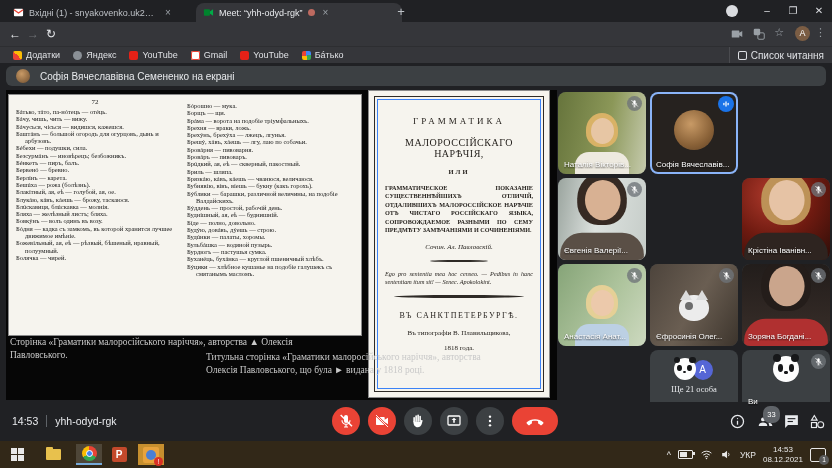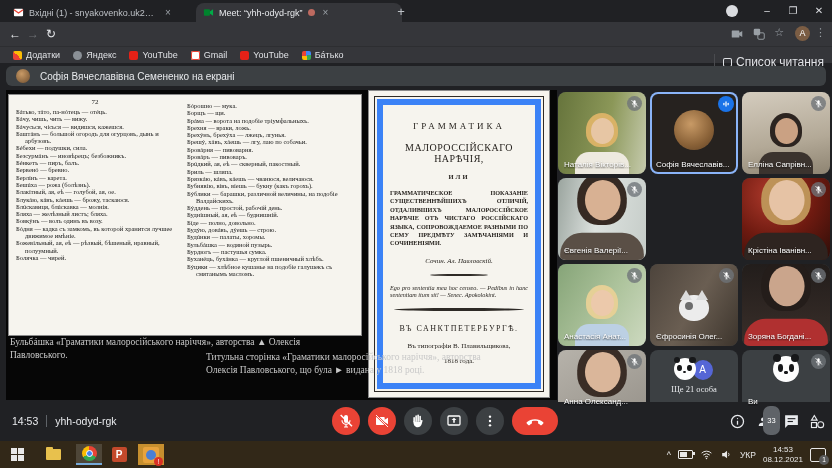--- a/index.html
+++ b/index.html
@@ -32,21 +32,21 @@
   .url{font-size:9.5px;color:#e8eaed;white-space:nowrap;}
   .tbic{position:absolute;top:5px;width:14px;height:14px;color:#9aa0a6;}
   .tbtxt{position:absolute;top:4px;font-size:11px;color:#9aa0a6;}
   .avA{position:absolute;top:4px;right:22px;width:15px;height:15px;border-radius:50%;
        background:#7b5d44;color:#fff;font-size:9px;text-align:center;line-height:15px;}
   .bmbar{position:absolute;left:0;top:46px;width:832px;height:16px;background:#35363a;
          border-top:1px solid #2d2e31;display:flex;align-items:center;font-size:9px;color:#dfe1e5;}
   .bm{display:flex;align-items:center;gap:4px;margin-left:13px;white-space:nowrap;}
   .bmi{width:9px;height:9px;border-radius:2px;flex:0 0 auto;}
   .readlist{position:absolute;right:8px;top:0;height:16px;display:flex;align-items:center;gap:4px;
-            border-left:1px solid #4a4b4f;padding-left:8px;font-size:12px;color:#dfe1e5;margin-top:7px;}
+            border-left:1px solid #4a4b4f;padding-left:8px;font-size:10px;color:#dfe1e5;}
   
   .banner{position:absolute;left:6px;top:66px;width:820px;height:20px;background:#3c4043;
           border-radius:6px;display:flex;align-items:center;gap:10px;padding-left:10px;box-sizing:border-box;}
   .banner .bav{width:14px;height:14px;border-radius:50%;
                background:radial-gradient(circle at 40% 35%,#c89a66,#6f4e2e);}
   .banner .btxt{font-size:10px;color:#e8eaed;}
   .stage{position:absolute;left:6px;top:90px;width:551px;height:310px;background:#060606;}
   
   .pageL{position:absolute;left:2px;top:4px;width:352px;height:240px;background:#f6f4ee;
          border:1px solid #8a8a8a;color:#1b1b1b;overflow:hidden;}
@@ -54,21 +54,21 @@
          font-family:"Liberation Serif",serif;}
   .dict-col{position:absolute;top:13px;font-family:"Liberation Serif",serif;font-size:6.5px;
             line-height:7.3px;overflow:hidden;}
   .c1{left:7px;width:163px;height:222px;}
   .c2{left:178px;width:167px;height:226px;top:7px;}
   .dict-entry{padding-left:9px;text-indent:-9px;}
   
   .pageR{position:absolute;left:362px;top:0px;width:182px;height:308px;background:#f6f4ee;
          border:1px solid #8a8a8a;box-sizing:border-box;}
   .frame{position:absolute;inset:5px;border:1px solid #2e2a26;}
-  .frame2{position:absolute;inset:2px;border:6px solid #3b82f6;padding:6px 7px;box-sizing:border-box;
+  .frame2{position:absolute;inset:2px;border:1px solid #3b82f6;padding:6px 7px;box-sizing:border-box;
           font-family:"Liberation Serif",serif;color:#211d19;text-align:center;}
   .tl1{font-size:9px;letter-spacing:3px;margin-top:10px;}
   .tl2{font-size:10px;letter-spacing:0.5px;margin-top:11px;}
   .tl3{font-size:6.5px;letter-spacing:2px;margin-top:9px;font-weight:bold;}
   .tl4{font-size:6.2px;font-weight:bold;line-height:8.4px;margin-top:9px;text-align:justify;}
   .tl5{font-size:7px;font-style:italic;margin-top:9px;}
   .orn{height:2px;background:#2e2a26;border-radius:50%;margin:9px auto 0 auto;}
   .o1{width:58px;}
   .o2{width:130px;height:3px;}
   .tl6{font-size:6.2px;font-style:italic;line-height:7.6px;margin-top:8px;text-align:justify;}
@@ -127,21 +127,21 @@
   .meetinfo{position:absolute;left:12px;top:13px;display:flex;align-items:center;gap:8px;
             font-size:10.5px;color:#e8eaed;}
   .meetinfo .sep{width:1px;height:12px;background:#5f6368;}
   .cbtn{position:absolute;top:5px;width:28px;height:28px;border-radius:50%;background:#3c4043;
         color:#fff;padding:6px;box-sizing:border-box;}
   .cbtn.red{background:#ea4335;}
   .endcall{position:absolute;top:5px;width:46px;height:28px;border-radius:14px;background:#ea4335;
            color:#fff;padding:5px 12px;box-sizing:border-box;}
   .rbic{position:absolute;top:11px;width:17px;height:17px;color:#e8eaed;}
   .pbadge{position:absolute;top:-7px;right:-7px;min-width:13px;height:13px;border-radius:7px;
-          background:#5f6368;color:#fff;font-size:7.5px;text-align:center;line-height:13px;padding:8px 2px;}
+          background:#5f6368;color:#fff;font-size:7.5px;text-align:center;line-height:13px;padding:2px 2px;}
   
   .taskbar{position:absolute;left:0;top:441px;width:832px;height:27px;background:#322818;
            display:flex;align-items:center;color:#e8e8e8;}
   .tk{position:absolute;top:3px;width:26px;height:21px;display:flex;align-items:center;justify-content:center;}
   .tk.activeapp{background:rgba(255,255,255,.14);border-bottom:2px solid #76a9d8;box-sizing:border-box;}
   .winlogo{display:grid;grid-template-columns:6px 6px;grid-template-rows:6px 6px;gap:1px;}
   .winlogo i{background:#e8e8e8;}
   .folder{width:15px;height:11px;background:#e8c14d;border-radius:1px;position:relative;}
   .folder:before{content:"";position:absolute;left:0;top:-2px;width:7px;height:3px;background:#e8c14d;
                  border-radius:1px 1px 0 0;}
@@ -315,21 +315,21 @@
         <div class="tl5">Сочин. Ал. Павловскій.</div>
         <div class="orn o1"></div>
         <div class="tl6">Ego pro sententia mea hoc censeo. — Pedibus in hanc sententiam itum sit! — Senec. Apokolokint.</div>
         <div class="orn o2"></div>
         <div class="tl7">ВЪ САНКТПЕТЕРБУРГѢ.</div>
         <div class="tl8">Въ типографіи В. Плавильщикова,</div>
         <div class="tl9">1818 года.</div>
       </div>
         </div>
     </div>
-    <div class="cap cap1">Бульбáшка «Граматики малоросійського наріччя», авторства ▲ Олексія Павловського.</div>
+    <div class="cap cap1">Сторінка «Граматики малоросійського наріччя», авторства ▲ Олексія Павловського.</div>
     <div class="cap cap2">Титульна сторінка «Граматики малоросійського наріччя», авторства Олексія Павловського, що була ► видана у 1818 році.</div>
   </div>
 
   <div class="tiles">
 
     <div class="tile speaking" style="left:92px;top:2px;background:#26221f;">
       <div class="bigav"></div>
       <span class="ic spk">
           <svg viewBox="0 0 24 24" fill="currentColor">
             <rect x="5.4" y="9" width="3" height="6" rx="1.5"></rect>
@@ -350,36 +350,20 @@
       <span class="ic micoff">
           <svg viewBox="0 0 24 24">
             <path fill="currentColor" d="M12 15a3 3 0 0 0 3-3V6a3 3 0 0 0-6 0v6a3 3 0 0 0 3 3z"></path>
             <path fill="none" stroke="currentColor" stroke-width="1.8" d="M6 11a6 6 0 0 0 12 0M12 17v4M9 21h6"></path>
             <line x1="4" y1="3" x2="21" y2="20" stroke="currentColor" stroke-width="2.2"></line>
           </svg>
         </span>
       <span class="nm">Наталія Вікторів...</span>
     </div>
 
-    <div class="tile" style="left:184px;top:2px;">
-      <div class="vbg" style="background:linear-gradient(170deg,#d4ccbe 0%,#b3a997 60%,#8e8472 100%);"></div>
-      <div class="fig" style="--skin:#caa183;--hair:#2c2420;--shirt:#3b332e;">
-          <i class="hair"></i>
-          <i class="head"></i>
-          <i class="torso"></i>
-        </div>
-      <span class="ic micoff">
-          <svg viewBox="0 0 24 24">
-            <path fill="currentColor" d="M12 15a3 3 0 0 0 3-3V6a3 3 0 0 0-6 0v6a3 3 0 0 0 3 3z"></path>
-            <path fill="none" stroke="currentColor" stroke-width="1.8" d="M6 11a6 6 0 0 0 12 0M12 17v4M9 21h6"></path>
-            <line x1="4" y1="3" x2="21" y2="20" stroke="currentColor" stroke-width="2.2"></line>
-          </svg>
-        </span>
-      <span class="nm">Елліна Сапрівн...</span>
-    </div>
 
     <div class="tile" style="left:0;top:88px;">
       <div class="vbg" style="background:linear-gradient(100deg,#9aa49e 0%,#dde2df 45%,#c5ccc8 100%);"></div>
       <div class="fig close" style="--skin:#d8b193;--hair:#362a23;--shirt:#5a4f46;">
           <i class="hair"></i>
           <i class="head"></i>
           <i class="torso"></i>
         </div>
       <span class="ic micoff">
           <svg viewBox="0 0 24 24">
@@ -451,36 +435,20 @@
       <span class="ic micoff">
           <svg viewBox="0 0 24 24">
             <path fill="currentColor" d="M12 15a3 3 0 0 0 3-3V6a3 3 0 0 0-6 0v6a3 3 0 0 0 3 3z"></path>
             <path fill="none" stroke="currentColor" stroke-width="1.8" d="M6 11a6 6 0 0 0 12 0M12 17v4M9 21h6"></path>
             <line x1="4" y1="3" x2="21" y2="20" stroke="currentColor" stroke-width="2.2"></line>
           </svg>
         </span>
       <span class="nm">Єфросинія Олег...</span>
     </div>
 
-    <div class="tile" style="left:0;top:260px;">
-      <div class="vbg" style="background:linear-gradient(150deg,#b6b2aa 0%,#948f87 100%);"></div>
-      <div class="fig close" style="--skin:#dab69a;--hair:#3a2d26;--shirt:#2e2a27;">
-          <i class="hair"></i>
-          <i class="head"></i>
-          <i class="torso"></i>
-        </div>
-      <span class="ic micoff">
-          <svg viewBox="0 0 24 24">
-            <path fill="currentColor" d="M12 15a3 3 0 0 0 3-3V6a3 3 0 0 0-6 0v6a3 3 0 0 0 3 3z"></path>
-            <path fill="none" stroke="currentColor" stroke-width="1.8" d="M6 11a6 6 0 0 0 12 0M12 17v4M9 21h6"></path>
-            <line x1="4" y1="3" x2="21" y2="20" stroke="currentColor" stroke-width="2.2"></line>
-          </svg>
-        </span>
-      <span class="nm up">Анна Олександ...</span>
-    </div>
 
     <div class="tile" style="left:92px;top:260px;">
       <div class="morewrap">
         <span class="mava panda"><i class="peyes"></i><i class="pnose"></i></span>
         <span class="mavletter">А</span>
       </div>
       <div class="morelabel">Ще 21 особа</div>
     </div>
 
     <div class="tile" style="left:184px;top:260px;">

